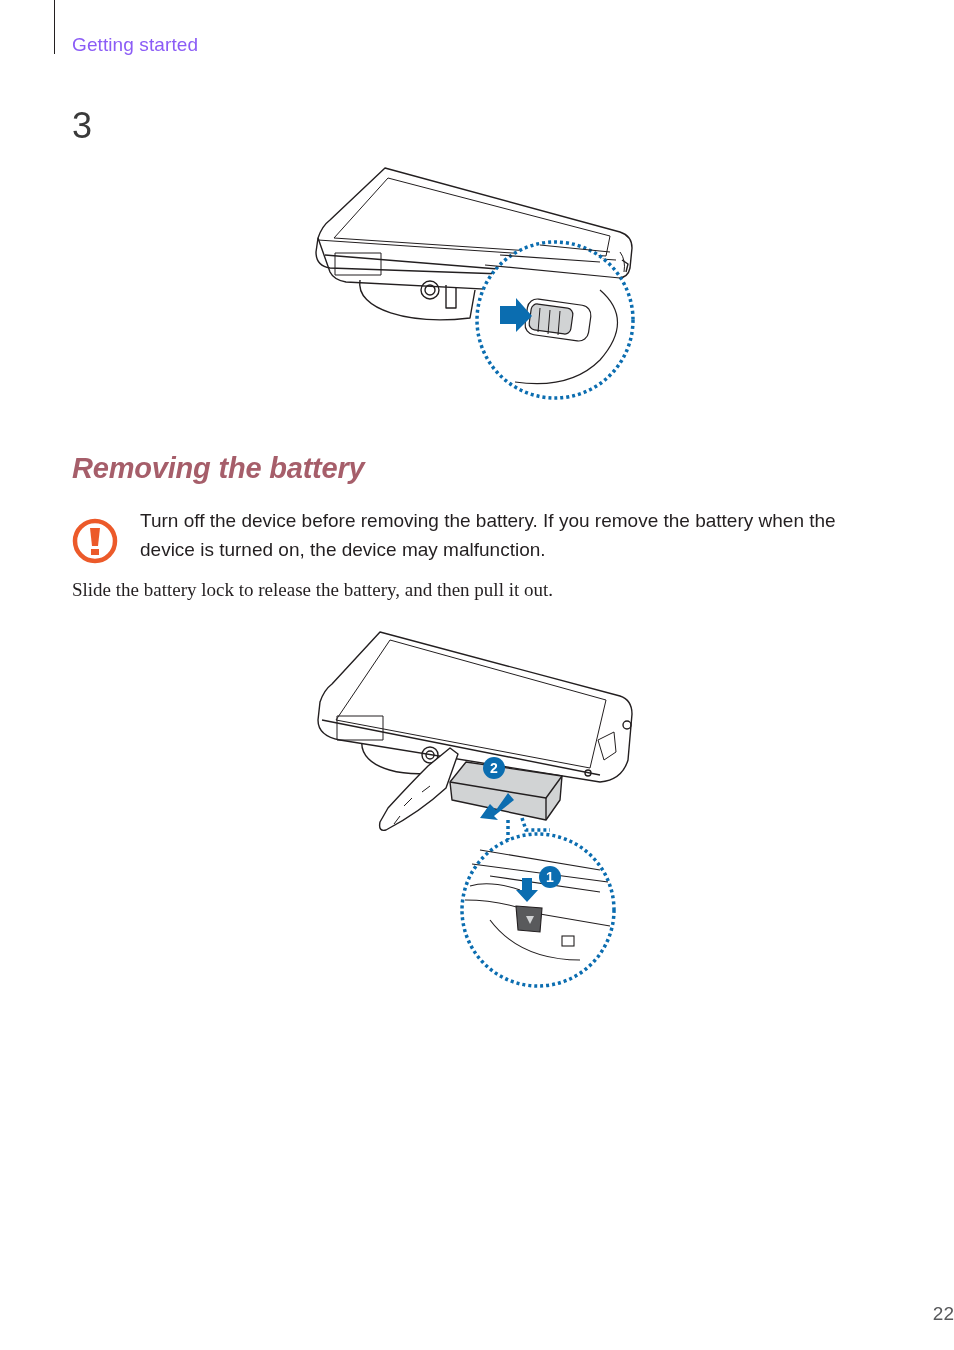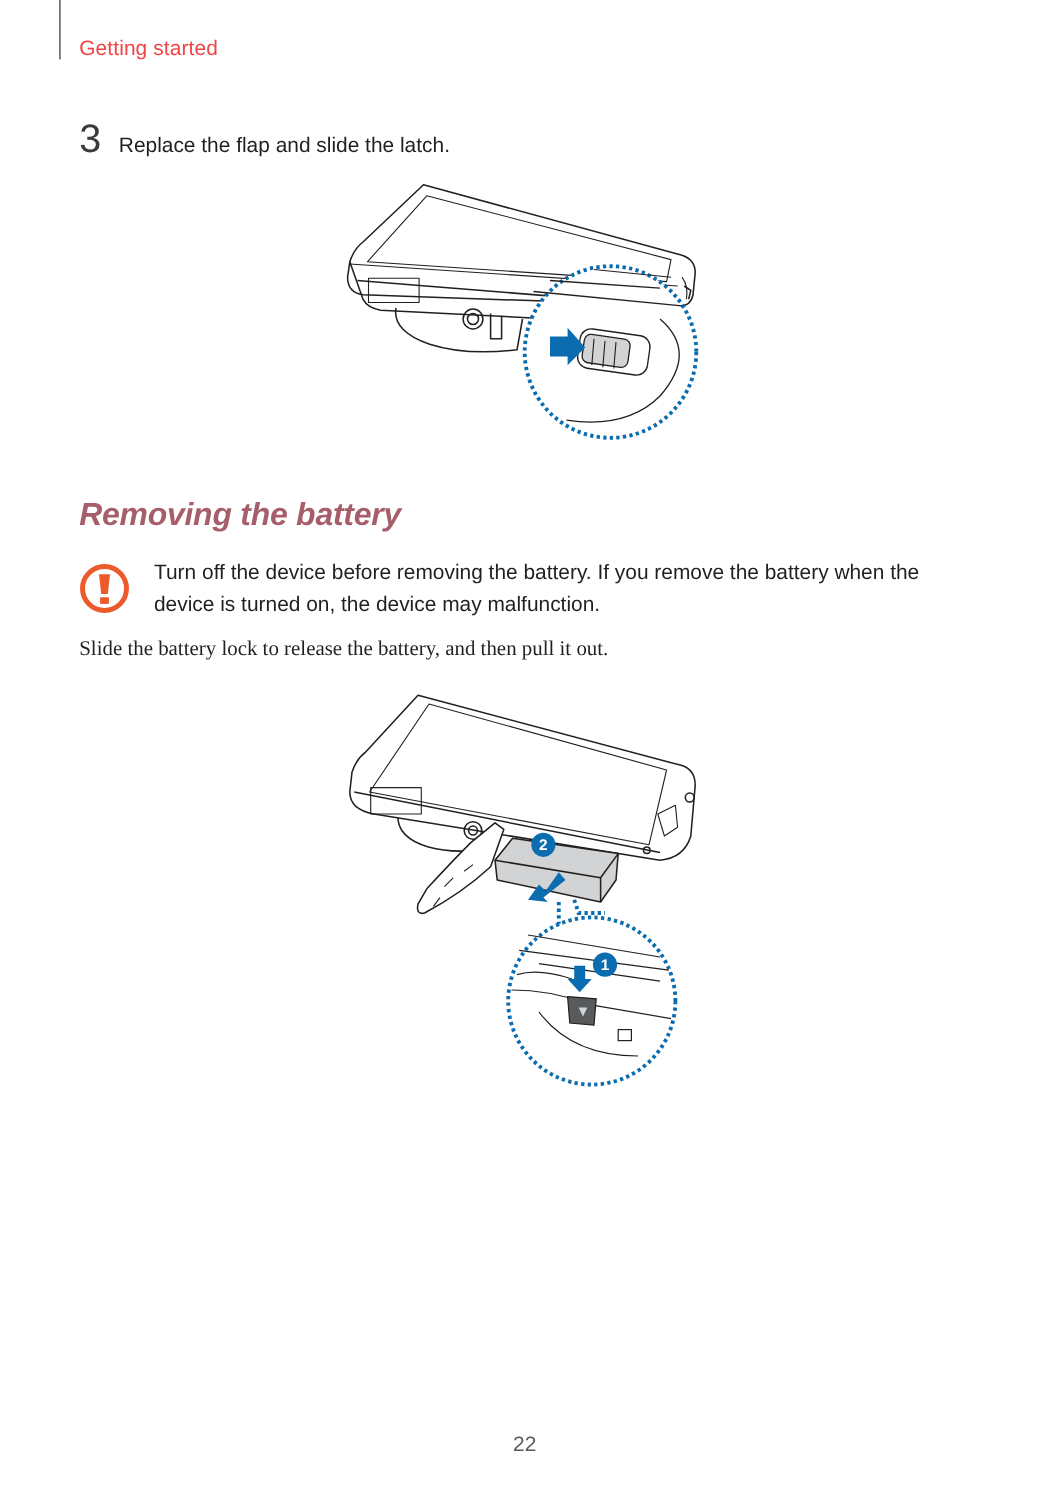--- a/index.html
+++ b/index.html
@@ -1,41 +1,40 @@
 <!DOCTYPE html>
 <html><head>
 <meta charset="utf-8">
 <style>
   html, body { margin: 0; padding: 0; background: #ffffff; }
   body { width: 954px; height: 1350px; position: relative; overflow: hidden;
          font-family: "Liberation Sans", sans-serif; color: #231f20; }
   .header-rule { position: absolute; left: 54px; top: 0; width: 1px; height: 54px; background: #231f20; }
-  .running-head { position: absolute; left: 72px; top: 34px; font-size: 19px; color: #ef4444; letter-spacing: 0.1px; }
+  .running-head { position: absolute; left: 72px; top: 34px; font-size: 19px; color: #8b5cf6; letter-spacing: 0.1px; }
   .step { position: absolute; left: 72px; top: 108px; display: flex; align-items: baseline; }
   .step-num { font-size: 36px; color: #3a3a3a; font-weight: 300; width: 36px; line-height: 36px; }
   .step-text { font-size: 19px; color: #231f20; }
   .fig { position: absolute; }
   .fig1 { left: 300px; top: 160px; width: 350px; height: 250px; }
   .fig2 { left: 300px; top: 620px; width: 350px; height: 380px; }
   .section-title { position: absolute; left: 72px; top: 452px; font-size: 29px; font-weight: bold; color: #a65e6a; letter-spacing: -0.2px; font-style: italic; }
-  .caution { position: absolute; left: 72px; top: 506px; width: 810px; display: flex; }
+  .caution { position: absolute; left: 72px; top: 506px; width: 810px; display: flex; align-items: flex-end; }
   .caution-icon { width: 46px; height: 46px; flex: 0 0 46px; margin-top: 6px; }
   .caution-text { margin-left: 22px; font-size: 19px; line-height: 29px; color: #231f20; }
   .body-text { position: absolute; left: 72px; top: 579px; font-size: 19px; color: #231f20; font-family: Liberation Serif, serif; }
-  .page-num { position: absolute; left: 0; width: 954px; top: 1303px; text-align: center; font-size: 19px; color: #58595b; }
+  .page-num { position: absolute; left: 0; width: 954px; top: 1303px; text-align: right; font-size: 19px; color: #58595b; }
 </style>
 </head>
 <body>
 
 <div class="header-rule"></div>
 <div class="running-head">Getting started</div>
 
 <div class="step">
   <span class="step-num">3</span>
-  <span class="step-text">Replace the flap and slide the latch.</span>
 </div>
 
 <svg class="fig fig1" viewBox="0 0 350 250" xmlns="http://www.w3.org/2000/svg">
   <g fill="none" stroke="#231f20" stroke-width="1.4" stroke-linejoin="round">
 
     <path d="M60 120 C 55 150, 110 165, 170 158 L 175 130" fill="#fff"></path>
 
     <path d="M85 8 L 320 72 Q 332 76 332 88 L 330 108 Q 328 118 318 118 L 30 108 Q 16 106 16 92 L 18 78 Q 22 66 30 60 Z" fill="#fff"></path>
     <path d="M18 78 L 30 112 Q 34 120 46 122 L 300 135"></path>
     <path d="M25 95 L 310 118"></path>

